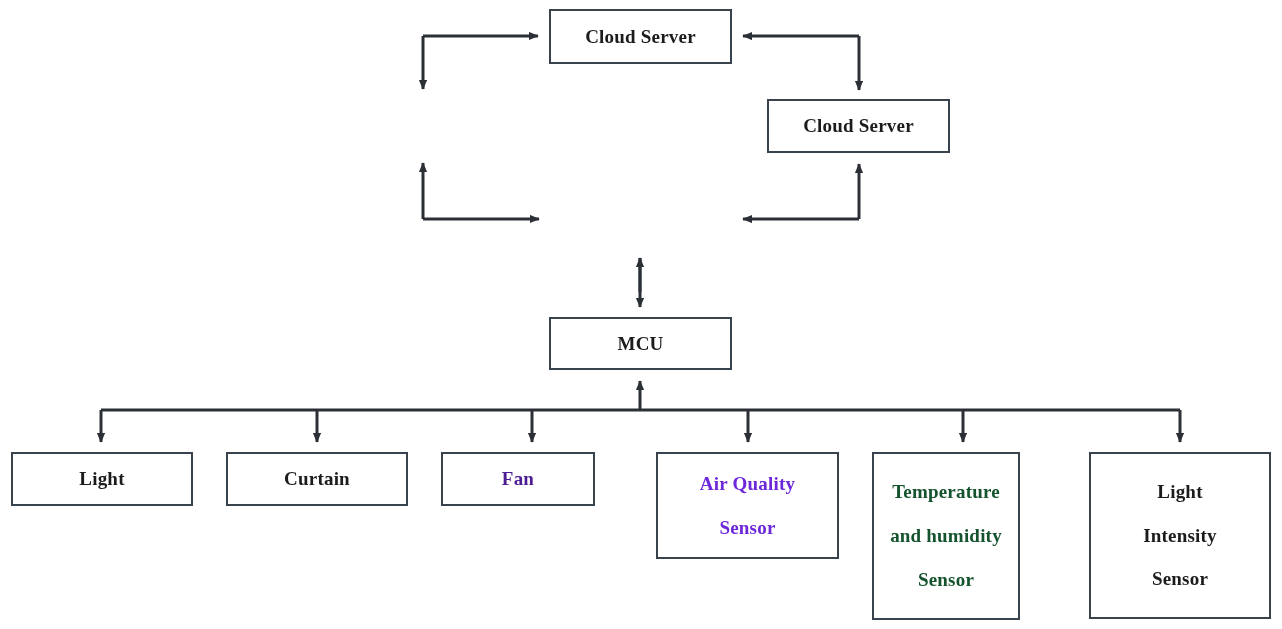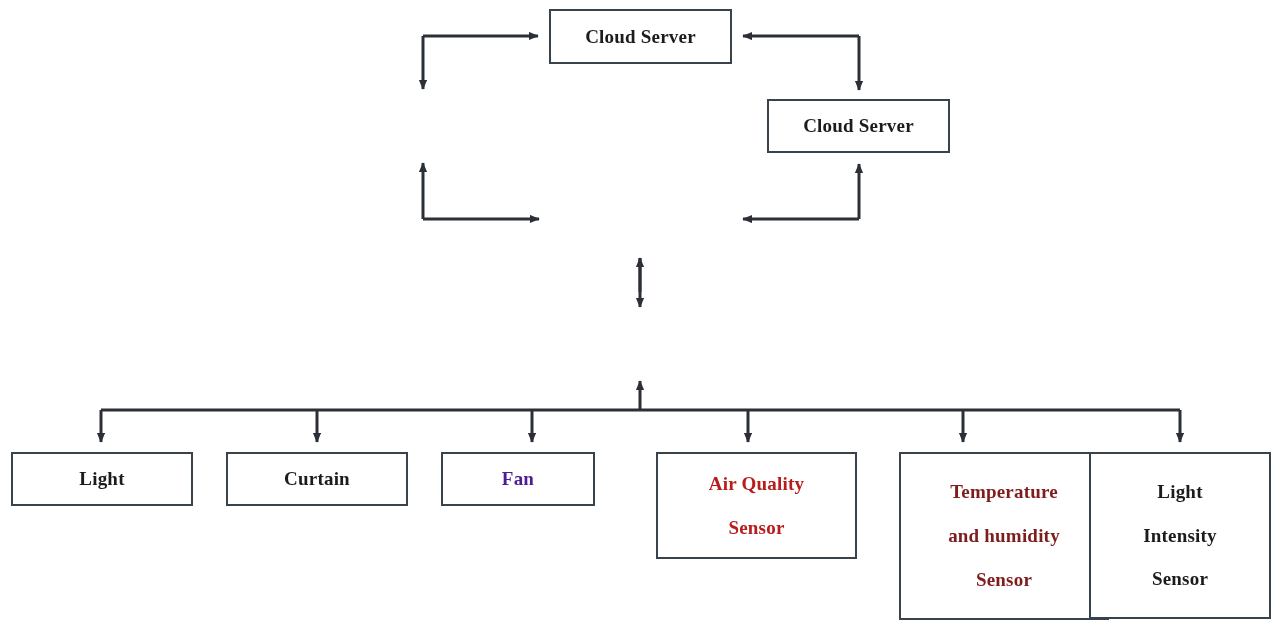--- a/index.html
+++ b/index.html
@@ -95,39 +95,42 @@
   <div class="node" style="left: 549px; top: 9px; width: 183px; height: 55px; border-color: rgb(57, 67, 77); color: rgb(28, 28, 28);">
     <span class="line">Cloud Server</span>
   </div>
 
 
   <div class="node" style="left: 767px; top: 99px; width: 183px; height: 54px; border-color: rgb(57, 67, 77); color: rgb(28, 28, 28);">
     <span class="line">Cloud Server</span>
   </div>
 
 
+  <div class="node" style="left: 549px; top: 317px; width: 183px; height: 53px; border-color: rgb(57, 67, 77); color: rgb(28, 28, 28);">
+    <span class="line">MCU</span>
+  </div>
 
   <div class="node" style="left: 11px; top: 452px; width: 182px; height: 54px; border-color: rgb(57, 67, 77); color: rgb(28, 28, 28);">
     <span class="line">Light</span>
   </div>
 
   <div class="node" style="left: 226px; top: 452px; width: 182px; height: 54px; border-color: rgb(57, 67, 77); color: rgb(28, 28, 28);">
     <span class="line">Curtain</span>
   </div>
 
   <div class="node" style="left: 441px; top: 452px; width: 154px; height: 54px; border-color: rgb(57, 67, 77); color: #4c1d95; justify-content: center;">
     <span class="line">Fan</span>
   </div>
 
-  <div class="node multi" style="left: 656px; top: 452px; width: 201px; height: 107px; border-color: rgb(57, 67, 77); color: #b91c1c;">
+  <div class="node multi" style="left: 656px; top: 452px; width: 183px; height: 107px; border-color: rgb(57, 67, 77); color: #6d28d9;">
     <span class="line">Air Quality</span>
     <span class="line">Sensor</span>
   </div>
 
-  <div class="node multi" style="left: 872px; top: 452px; width: 210px; height: 168px; border-color: rgb(57, 67, 77); color: #7f1d1d; margin-left: 27px;">
+  <div class="node multi" style="left: 872px; top: 452px; width: 148px; height: 168px; border-color: rgb(57, 67, 77); color: #14532d;">
     <span class="line">Temperature</span>
     <span class="line">and humidity</span>
     <span class="line">Sensor</span>
   </div>
 
   <div class="node multi" style="left: 1089px; top: 452px; width: 182px; height: 167px; border-color: rgb(57, 67, 77); color: rgb(28, 28, 28);">
     <span class="line">Light</span>
     <span class="line">Intensity</span>
     <span class="line">Sensor</span>
   </div>

